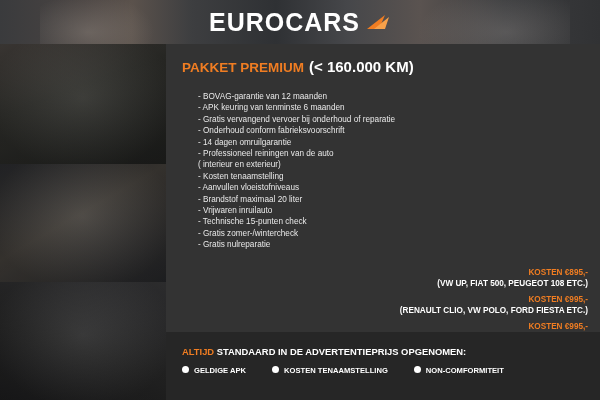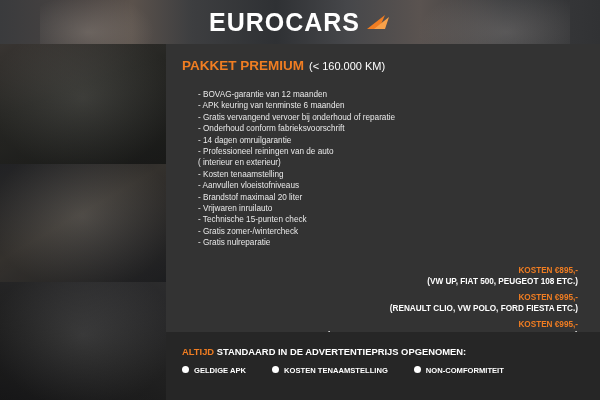--- a/index.html
+++ b/index.html
@@ -47,29 +47,29 @@
   .logo-swoosh{
     margin-left:5px;
     width:26px;height:20px;position:relative;display:inline-block;
   }
   
   .card{
     position:absolute;left:166px;top:44px;width:434px;height:356px;
     background:#333333;
   }
   .card-inner{
-    padding:14px 22px 0 16px;
+    padding:14px 12px 0 16px;
   }
   .pakket-title{
     margin:0 0 7px 0;
     font-size:13.5px;font-weight:bold;color:#ffffff;
     display:flex;align-items:baseline;gap:5px;
   }
   .pakket-title .pp{color:#f07d22;}
-  .pakket-title .km{color:#ffffff;font-size:11px;font-weight:normal;}
+  .pakket-title .km{color:#ffffff;font-size:15px;font-weight:bold;}
   ul.bullets{
     list-style:none;margin:16px;padding:0;
   }
   ul.bullets li{
     color:#e9e9e9;font-size:8.2px;line-height:11.4px;
     white-space:nowrap;
   }
   ul.bullets li.sub{
     padding-left:0;
   }

